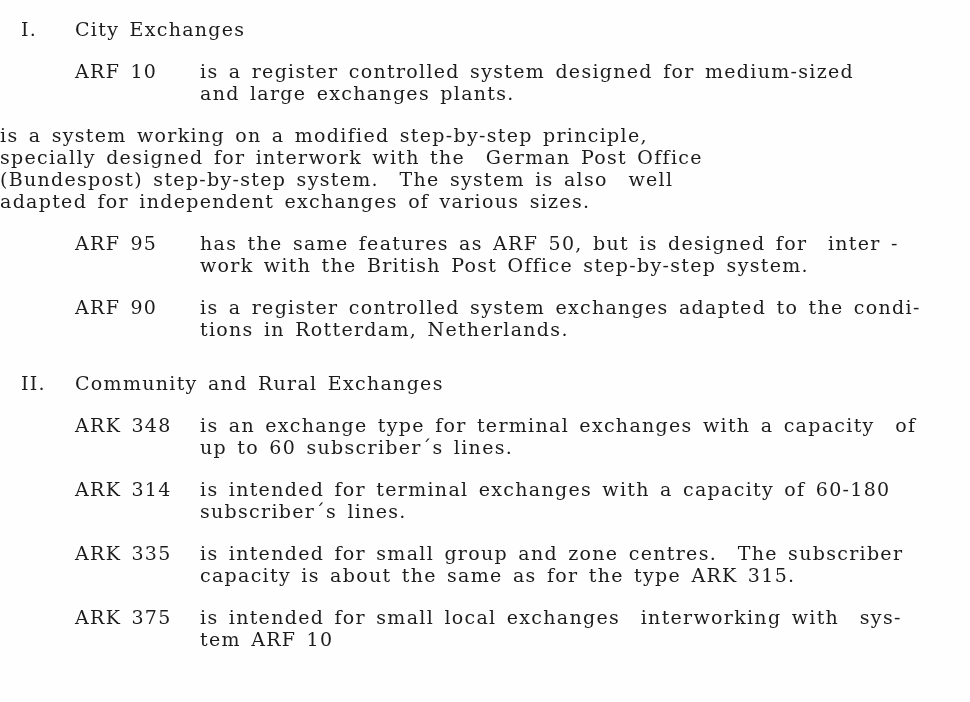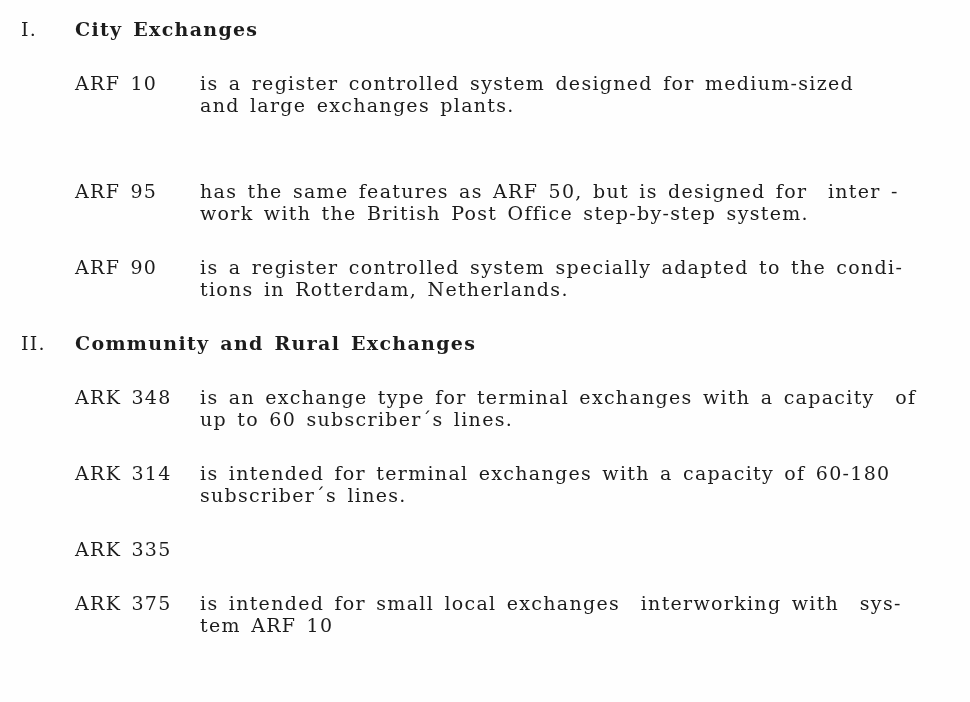--- a/index.html
+++ b/index.html
@@ -24,24 +24,24 @@
     word-spacing: 3px;
   }
   .section { margin: 0; }
   .section.section-gap { margin-top: 32px; }
   .section-heading { display: flex; }
   .numeral {
     flex: 0 0 75px;
     box-sizing: border-box;
     padding-left: 21px;
   }
-  .title { white-space: pre; font-weight: bold; }
+  .title { white-space: pre; }
   .entry {
     display: flex;
-    margin-top: 32px;
+    margin-top: 20px;
     align-items: flex-start;
   }
   .entry-label {
     flex: 0 0 125px;
     box-sizing: border-box;
     margin-left: 75px;
     white-space: pre;
   }
   .entry-desc {
     flex: 1 1 auto;
@@ -56,49 +56,55 @@
       <div class="section-heading">
         <span class="numeral">I.</span>
         <span class="title">City Exchanges</span>
       </div>
       <div class="entry">
         <div class="entry-label">ARF 10</div>
         <div class="entry-desc">is a register controlled system designed for medium-sized
 and large exchanges plants.</div>
       </div>
       <div class="entry">
+        <div class="entry-desc">is a system working on a modified step-by-step principle,
+specially designed for interwork with the  German Post Office
+(Bundespost) step-by-step system.  The system is also  well
+adapted for independent exchanges of various sizes.</div>
       </div>
       <div class="entry">
         <div class="entry-label">ARF 95</div>
         <div class="entry-desc">has the same features as ARF 50, but is designed for  inter -
 work with the British Post Office step-by-step system.</div>
       </div>
       <div class="entry">
         <div class="entry-label">ARF 90</div>
-        <div class="entry-desc">is a register controlled system specially adapted to the condi-
+        <div class="entry-desc">is a register controlled system exchanges adapted to the condi-
 tions in Rotterdam, Netherlands.</div>
       </div>
     </div>
     <div class="section section-gap">
       <div class="section-heading">
         <span class="numeral">II.</span>
         <span class="title">Community and Rural Exchanges</span>
       </div>
       <div class="entry">
         <div class="entry-label">ARK 348</div>
         <div class="entry-desc">is an exchange type for terminal exchanges with a capacity  of
 up to 60 subscriber´s lines.</div>
       </div>
       <div class="entry">
         <div class="entry-label">ARK 314</div>
         <div class="entry-desc">is intended for terminal exchanges with a capacity of 60-180
 subscriber´s lines.</div>
       </div>
       <div class="entry">
         <div class="entry-label">ARK 335</div>
+        <div class="entry-desc">is intended for small group and zone centres.  The subscriber
+capacity is about the same as for the type ARK 315.</div>
       </div>
       <div class="entry">
         <div class="entry-label">ARK 375</div>
         <div class="entry-desc">is intended for small local exchanges  interworking with  sys-
 tem ARF 10</div>
       </div>
     </div>
   </div>
 
 </body></html>

